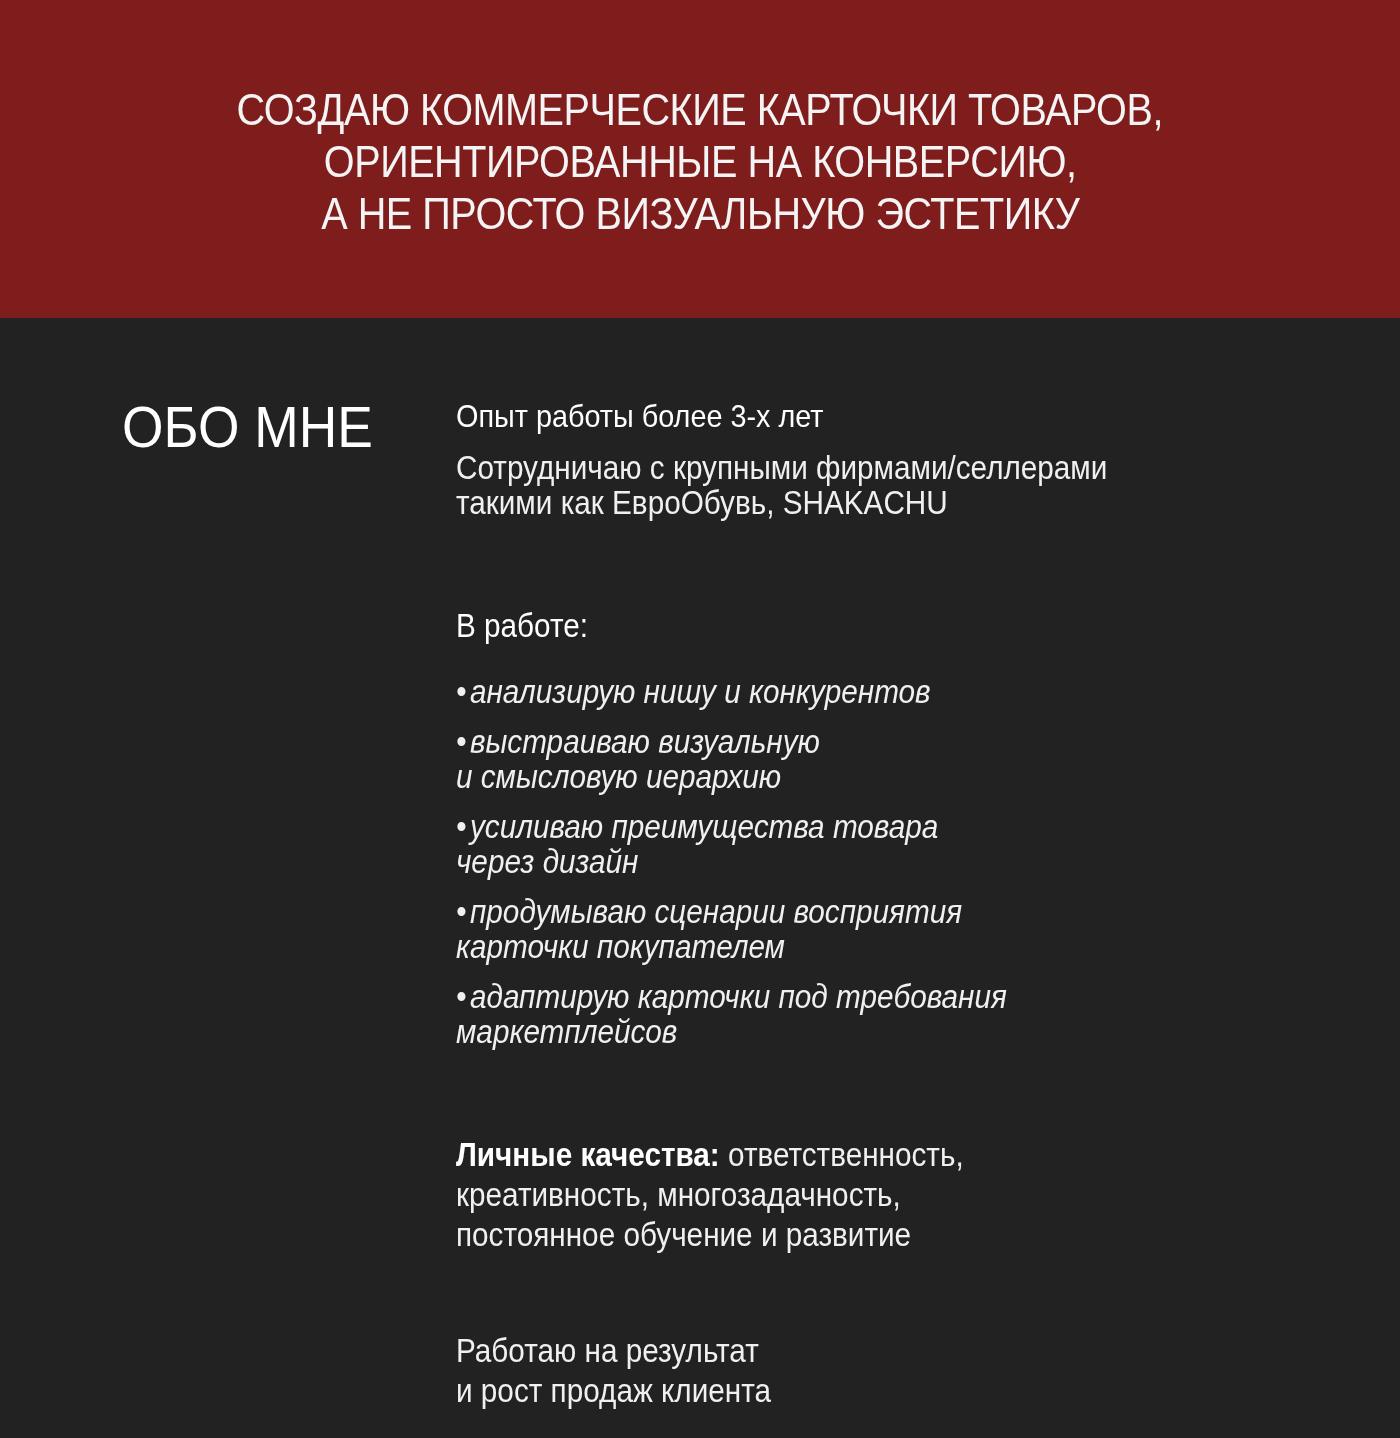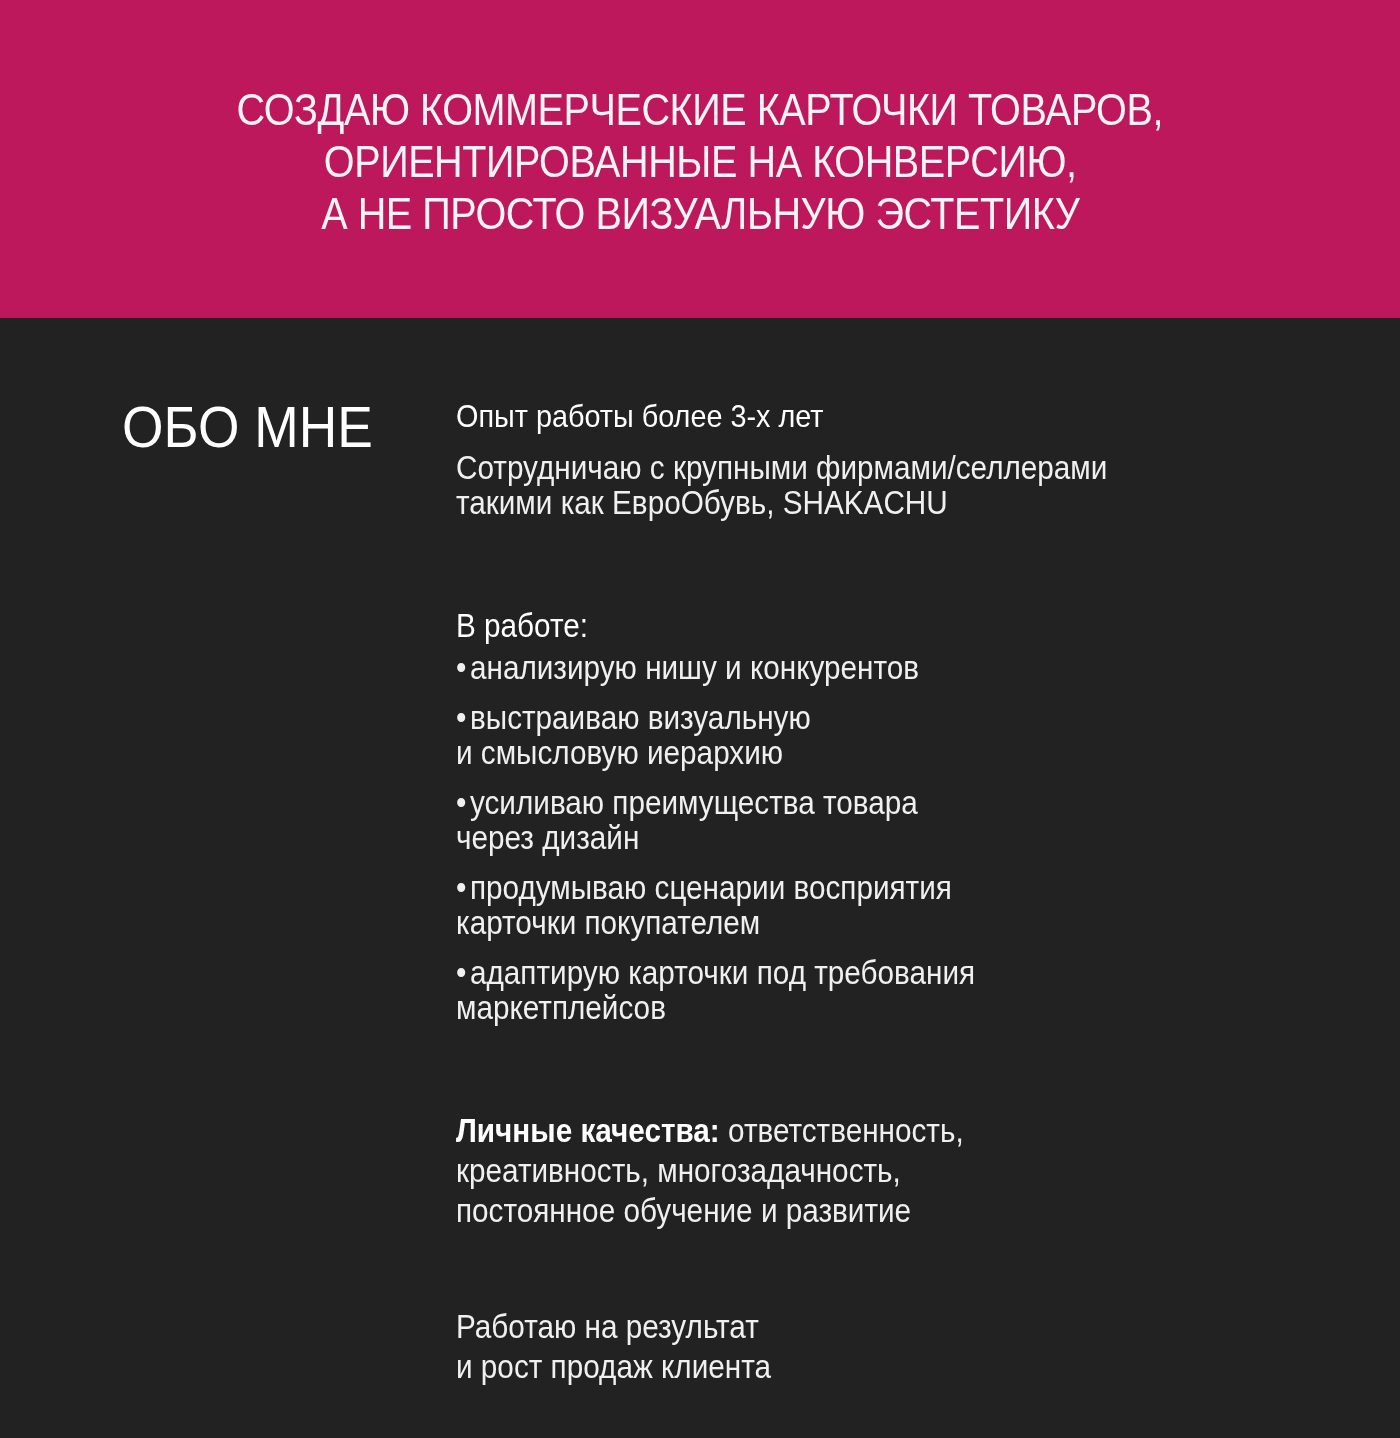--- a/index.html
+++ b/index.html
@@ -11,21 +11,21 @@
     }
     body {
       font-family: "Liberation Sans", "DejaVu Sans", sans-serif;
       color: #f2f2f2;
     }
     .hero {
       position: absolute;
       left: 0; top: 0;
       width: 1400px;
       height: 318px;
-      background: #be185d;
+      background: #7f1d1d;
       display: flex;
       flex-direction: column;
       align-items: center;
       justify-content: center;
       padding-top: 6px;
     }
     .hero-line {
       font-size: 44px;
       line-height: 52px;
       font-weight: 300;
@@ -83,22 +83,23 @@
     .work-heading {
       margin-top: 86px;
       font-size: 33px;
       line-height: 40px;
       color: #ffffff;
       transform: scaleX(0.9);
       transform-origin: left center;
       white-space: nowrap;
     }
     .work-list {
-      margin-top: 4px;
+      margin-top: 28px;
       list-style: none;
+      font-style: italic;
     }
     .work-item {
       font-size: 33px;
       line-height: 35px;
       color: #f0f0f0;
       margin-bottom: 15px;
       transform: scaleX(0.9);
       transform-origin: left center;
       white-space: nowrap;
     }

